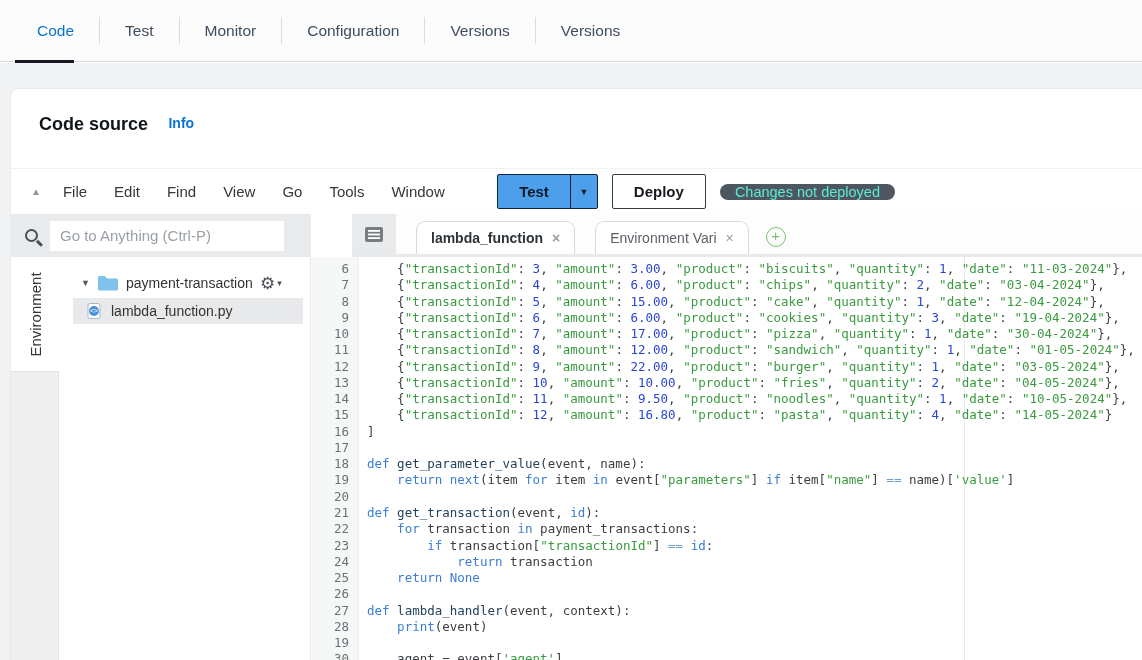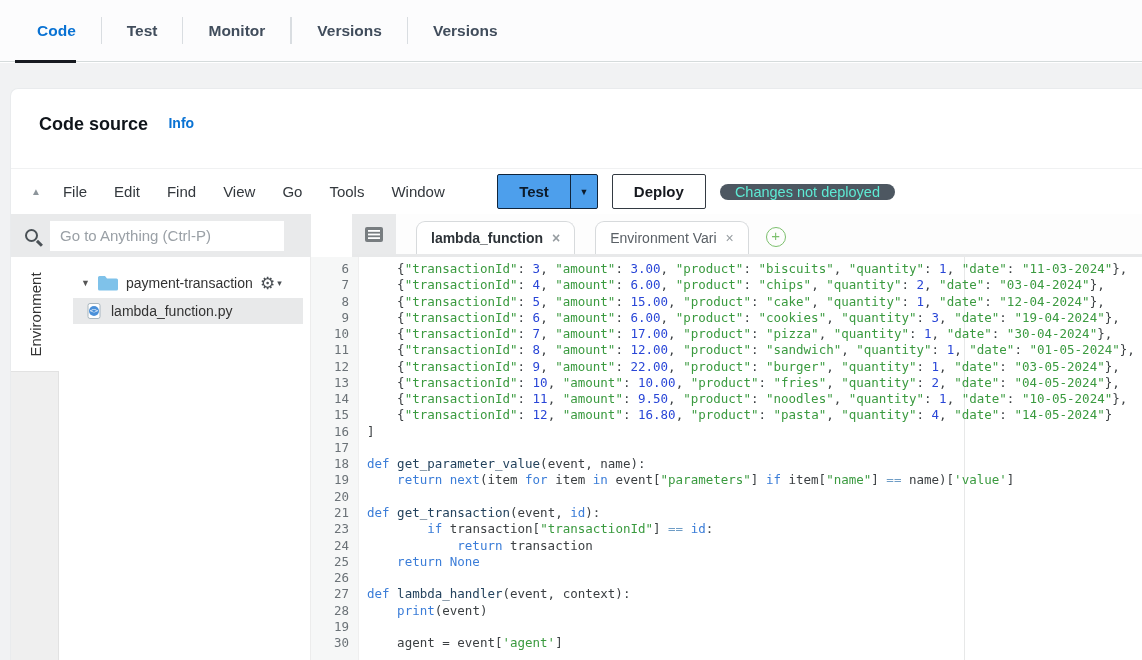--- a/index.html
+++ b/index.html
@@ -3,21 +3,21 @@
 <meta charset="utf-8">
 <style>
   * { margin:0; padding:0; box-sizing:border-box; }
   html,body { width:1142px; height:660px; overflow:hidden; background:#fff;
               font-family:"Liberation Sans", sans-serif; }
 
   
   .topnav { position:absolute; top:0; left:0; right:0; height:62px;
             background:#fcfcfd; border-bottom:1px solid #d5dbdb;
             display:flex; align-items:center; padding-left:12px; }
-  .topnav .navtab { position:relative; font-size:15.5px; font-weight:700;
+  .topnav .navtab { position:relative; font-size:15.5px; font-weight:400;
             color:#414d5c; padding:0 25px; height:62px; display:flex;
             align-items:center; cursor:pointer; }
   .topnav .navtab.active { color:var(--accent-blue,#0972d3); }
   .topnav .navtab.active::after { content:""; position:absolute; left:3px; right:25px;
             bottom:-1px; height:3px; background:var(--nav-underline,#16191f); }
   .topnav .sep { width:1px; height:27px; background:#d9dde1; }
 
   
   .pagebg { position:absolute; top:63px; left:0; right:0; bottom:0; background:#f1f2f3; }
   .card { position:absolute; top:88px; left:10px; right:0; bottom:0; background:#fff;
@@ -118,20 +118,21 @@
 </head>
 <body>
 
 <div class="topnav">
     <div class="navtab active">Code</div>
     <span class="sep"></span>
     <div class="navtab">Test</div>
     <span class="sep"></span>
     <div class="navtab">Monitor</div>
     <span class="sep"></span>
+    <div class="navtab">Configuration</div>
     <span class="sep"></span>
     <div class="navtab">Versions</div>
     <span class="sep"></span>
     <div class="navtab">Versions</div>
   </div>
 <div class="pagebg"></div>
 
 <div class="card">
 
   <div class="card-header">
@@ -281,20 +282,24 @@
           </div>
           <div class="line">
             <span class="ln">20</span>
             <span class="lc"></span>
           </div>
           <div class="line">
             <span class="ln">21</span>
             <span class="lc"><span class="tok-kw">def</span><span> </span><span class="tok-fn">get_transaction</span><span>(event, </span><span class="tok-bi">id</span><span>):</span></span>
           </div>
           <div class="line">
+            <span class="ln">22</span>
+            <span class="lc"><span>    </span><span class="tok-kw">for</span><span> transaction </span><span class="tok-kw">in</span><span> payment_transactions:</span></span>
+          </div>
+          <div class="line">
             <span class="ln">23</span>
             <span class="lc"><span>        </span><span class="tok-kw">if</span><span> transaction[</span><span class="tok-str">"transactionId"</span><span>] </span><span class="tok-op">==</span><span> </span><span class="tok-bi">id</span><span>:</span></span>
           </div>
           <div class="line">
             <span class="ln">24</span>
             <span class="lc"><span>            </span><span class="tok-kw">return</span><span> transaction</span></span>
           </div>
           <div class="line">
             <span class="ln">25</span>
             <span class="lc"><span>    </span><span class="tok-kw">return</span><span> </span><span class="tok-bi">None</span></span>

